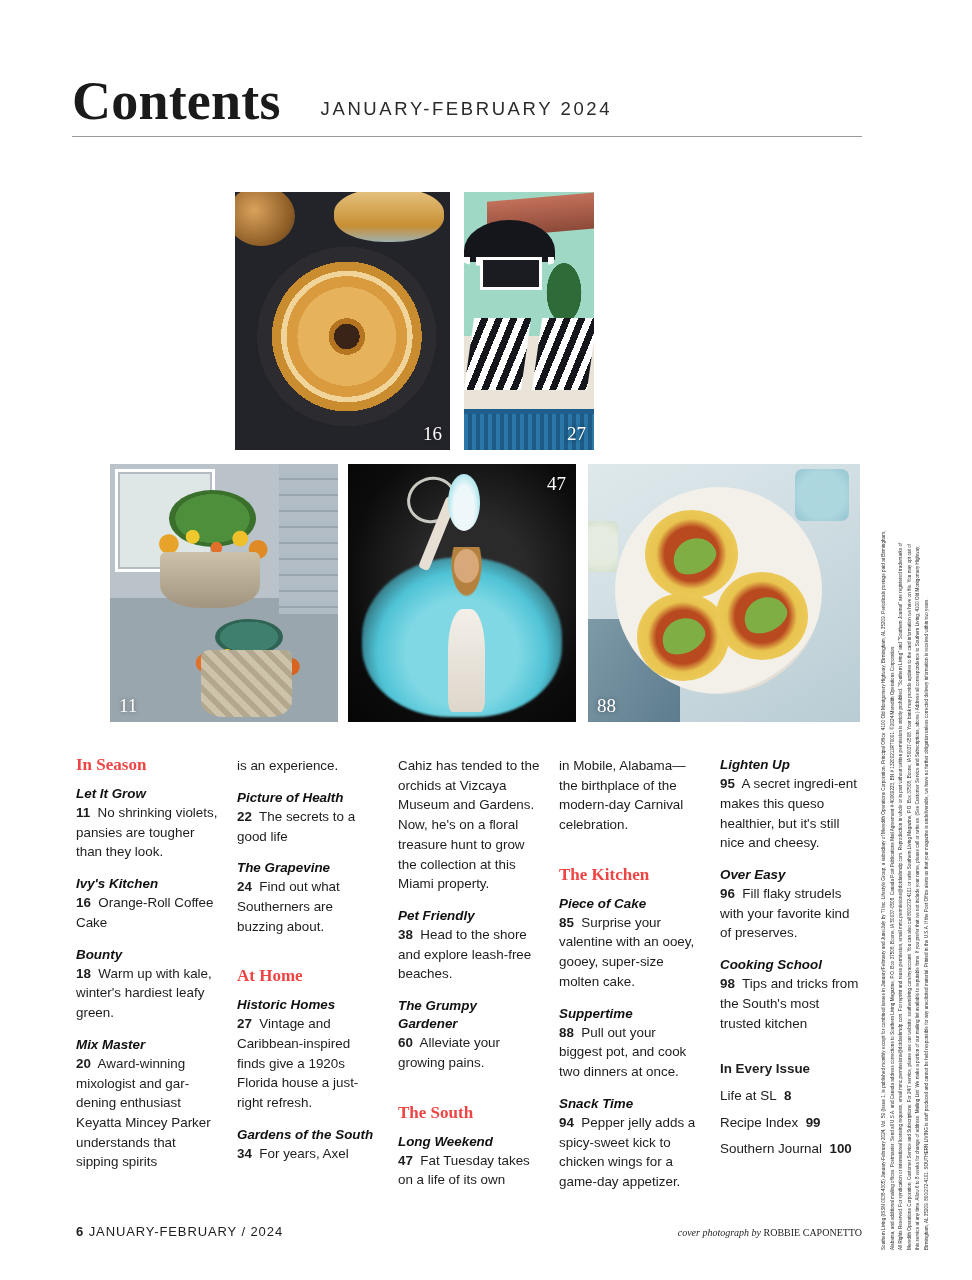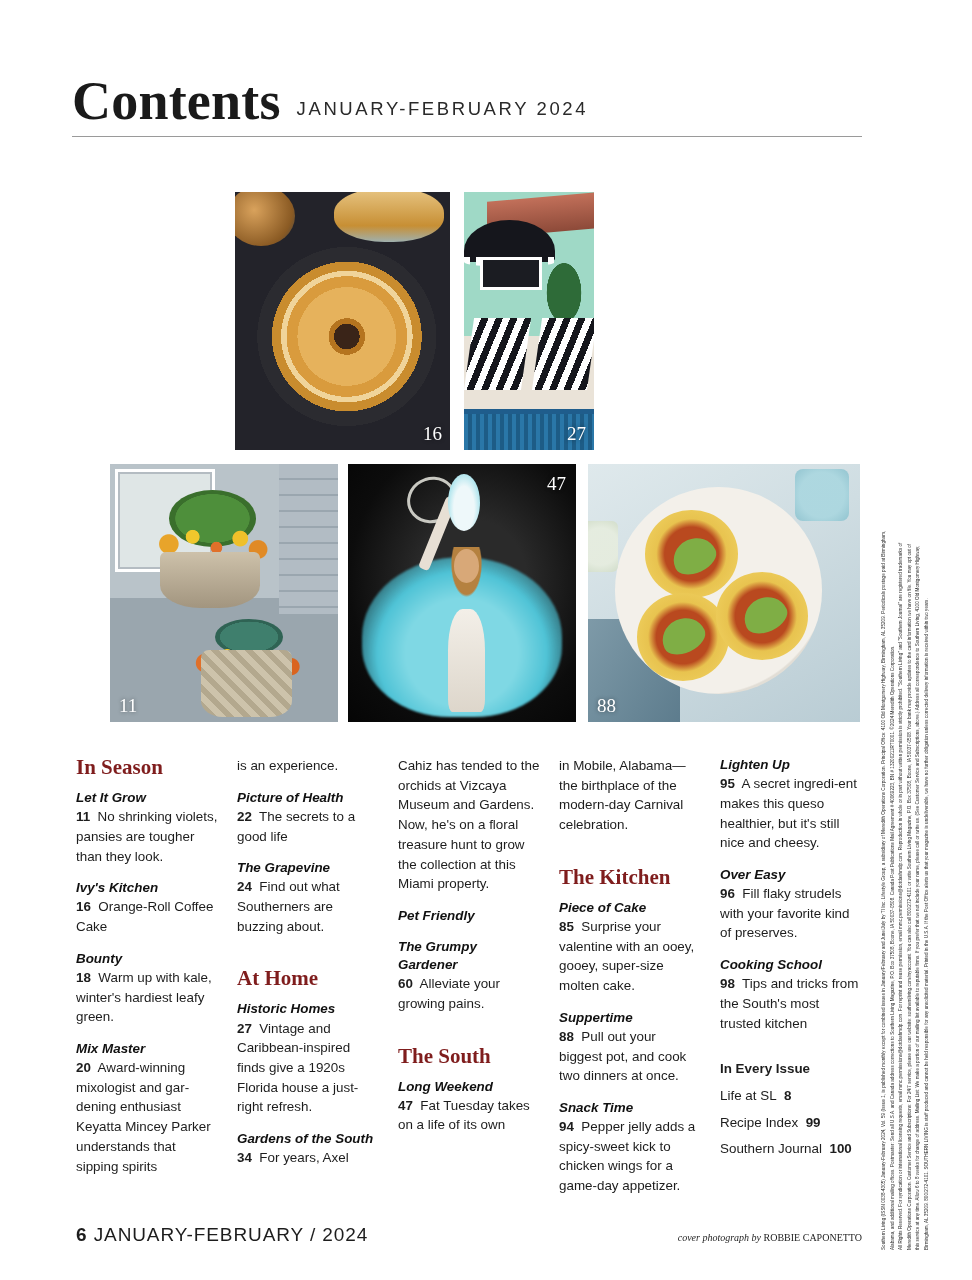--- a/index.html
+++ b/index.html
@@ -7,21 +7,21 @@
     width: 972px; height: 1280px;
     background: #ffffff;
     font-family: "Liberation Sans", sans-serif;
     overflow: hidden;
   }
   .page { position: relative; width: 972px; height: 1280px; background: #fff; }
 
   
   .header {
     position: absolute; left: 72px; top: 74px; width: 790px; height: 62px;
-    display: flex; align-items: baseline; gap: 16px;
+    display: flex; align-items: baseline; gap: 40px;
   }
   .contents-word {
     font-family: "Liberation Serif", serif;
     font-weight: 700;
     font-size: 54px;
     letter-spacing: 0.2px;
     color: #1a1a1a;
     line-height: 1;
   }
   .issue-date {
@@ -157,38 +157,38 @@
     background: radial-gradient(circle,#e8eedd 0 60%, #cfdbc2 100%); border-radius:6px; opacity:.8; }
 
   
   .columns {
     position: absolute; left: 76px; top: 756px; width: 786px; height: 440px;
     display: grid; grid-template-columns: repeat(5, 142px); column-gap: 19px;
   }
   .col { font-size: 13.4px; line-height: 1.47; color: #1d1d1d; }
   .sect-title {
     font-family: "Liberation Serif", serif; font-weight: 700;
-    font-size: 21px; line-height: 1.05; color: #7f1d1d;
+    font-size: 17px; line-height: 1.05; color: #ef4444;
     margin-bottom: 11px;
   }
   .sect-title.spaced { margin-top: 31px; }
   .ent { margin-bottom: 13px; }
   .ent-title { font-weight: 700; font-size: 13.4px; color: #111; line-height: 1.35; font-style: italic; }
   .ent-body { font-size: 13.4px; color: #1d1d1d; }
   .ent-body .pg { font-weight: 700; }
   .cont { margin-bottom: 13px; }
   .every { margin-top: 26px; }
   .every .hd { font-weight: 700; font-size: 13.4px; margin-bottom: 7px; }
   .every .row { margin-bottom: 7px; font-size: 13.4px; }
   .every .row b { font-weight: 700; }
 
   
   .footer { position: absolute; left: 76px; top: 1224px; width: 786px;
     display: flex; justify-content: space-between; align-items: baseline; }
-  .folio { font-size: 19px; letter-spacing: 0.9px; color: #1d1d1d; }
+  .folio { font-size: 13px; letter-spacing: 0.9px; color: #1d1d1d; }
   .folio b { font-weight: 700; }
   .credit { font-family: "Liberation Serif", serif; font-size: 10px; color: #1d1d1d; }
   .credit i { font-style: italic; }
 
   
   .legal {
     position: absolute; left: 881px; top: 60px;
     width: 1190px; height: 52px;
     transform: rotate(-90deg); transform-origin: 0 0;
     translate: 0 1190px;
@@ -301,20 +301,21 @@
         </div>
         <div class="ent">
           <div class="ent-title">Gardens of the South</div>
           <div class="ent-body"><span class="pg">34</span>&nbsp; <span>For years, Axel</span></div>
         </div>
       </div>
       <div class="col">
         <div class="cont">Cahiz has tended to the orchids at Vizcaya Museum and Gardens. Now, he's on a floral treasure hunt to grow the collection at this Miami property.</div>
         <div class="ent">
           <div class="ent-title">Pet Friendly</div>
+          <div class="ent-body"><span class="pg">38</span>&nbsp; <span>Head to the shore and explore leash-free beaches.</span></div>
         </div>
         <div class="ent">
           <div class="ent-title">The Grumpy Gardener</div>
           <div class="ent-body"><span class="pg">60</span>&nbsp; <span>Alleviate your growing pains.</span></div>
         </div>
         <div class="sect-title spaced">The South</div>
         <div class="ent">
           <div class="ent-title">Long Weekend</div>
           <div class="ent-body"><span class="pg">47</span>&nbsp; <span>Fat Tuesday takes on a life of its own</span></div>
         </div>

